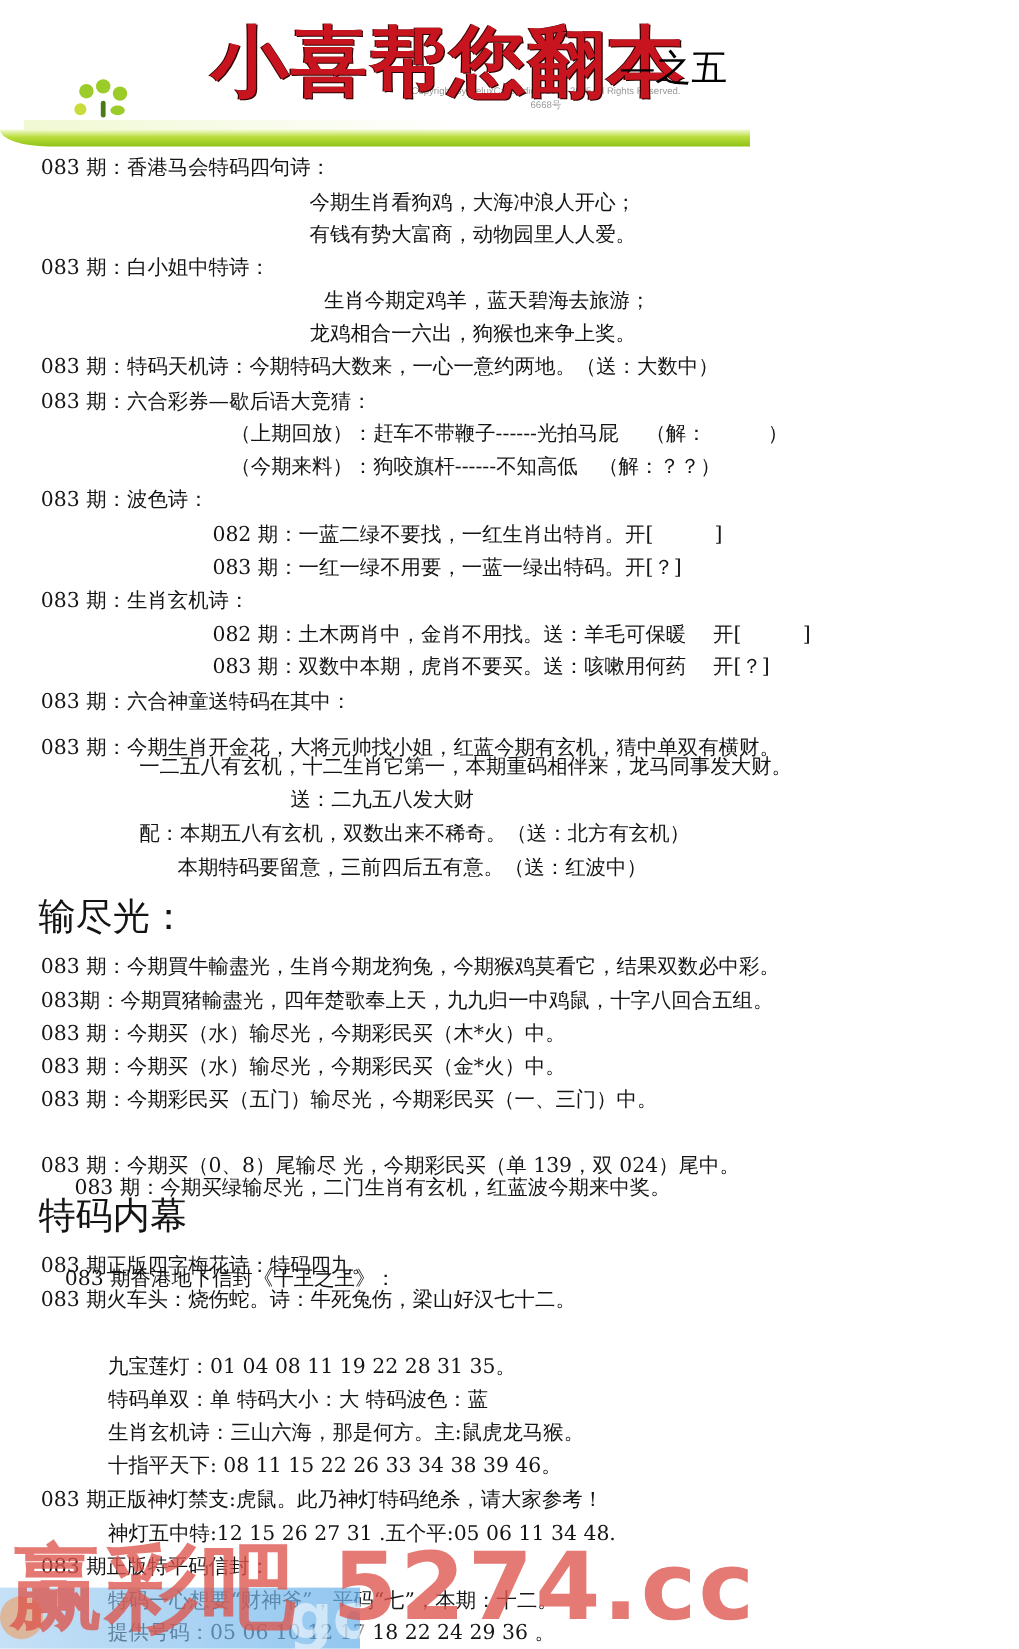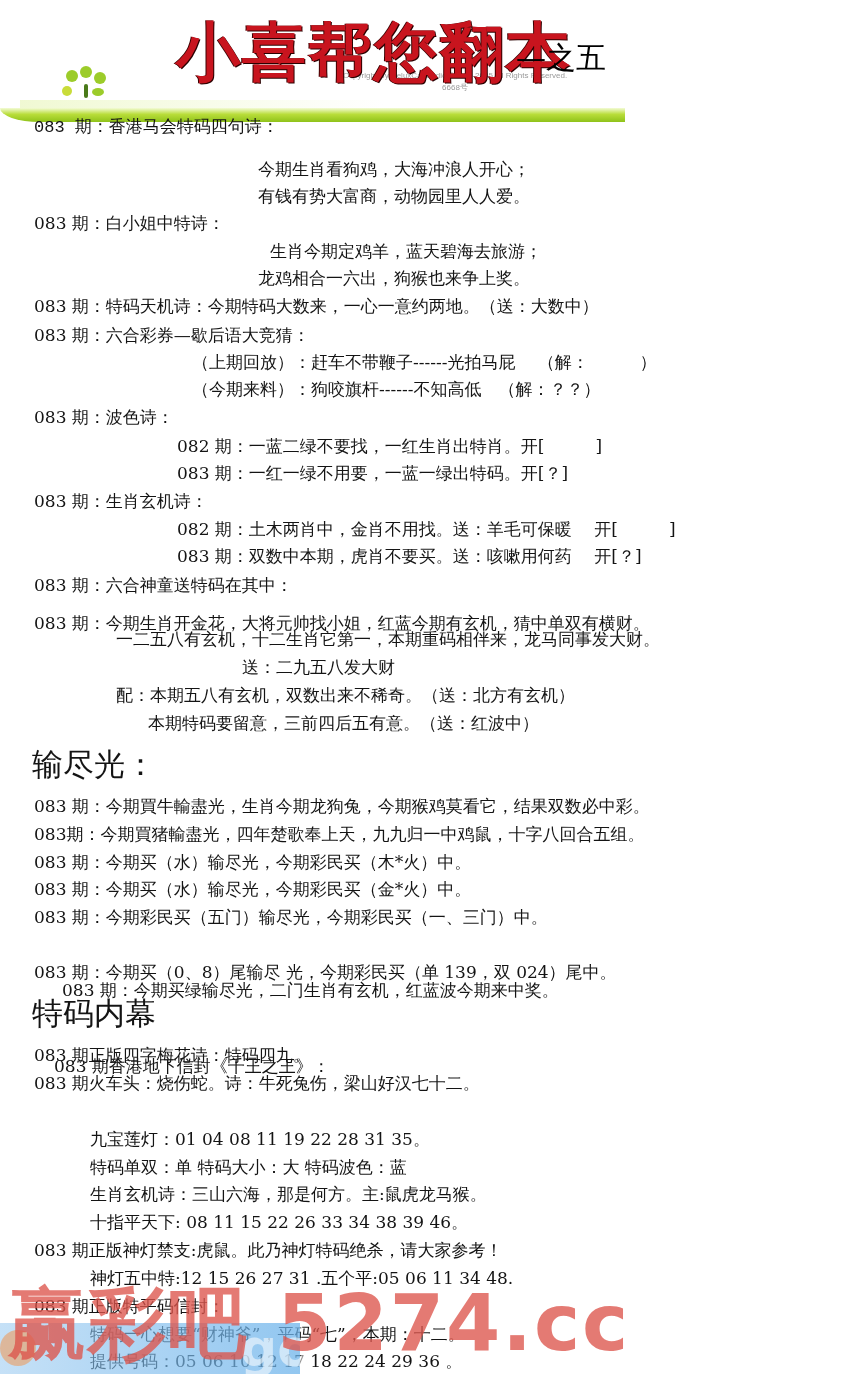--- a/index.html
+++ b/index.html
@@ -83,21 +83,21 @@
     <div>Copyright By DeluxCa Studio ©2000-2005 All Rights Reserved.</div>
     <div>6668号</div>
   </div>
   <div class="green-band-top"></div>
   <div class="green-band"></div>
   <div class="title">小喜帮您翻本</div>
   <div class="subtitle">—之五</div>
 </div>
 
 <div class="content">
-  <div class="line" style="left:34px;top:116px;font-family:Liberation Mono, monospace;">083 期：香港马会特码四句诗：</div>
+  <div class="line" style="left:34px;top:128px;">083 期：香港马会特码四句诗：</div>
   <div class="line" style="left:258px;top:157px;">今期生肖看狗鸡，大海冲浪人开心；</div>
   <div class="line" style="left:258px;top:184px;">有钱有势大富商，动物园里人人爱。</div>
 
   <div class="line" style="left:34px;top:211px;">083 期：白小姐中特诗：</div>
   <div class="line" style="left:258px;top:239px;margin-left:12px;">生肖今期定鸡羊，蓝天碧海去旅游；</div>
   <div class="line" style="left:258px;top:266px;">龙鸡相合一六出，狗猴也来争上奖。</div>
 
   <div class="line" style="left:34px;top:294px;">083 期：特码天机诗：今期特码大数来，一心一意约两地。（送：大数中）</div>
 
   <div class="line" style="left:34px;top:323px;">083 期：六合彩券—歇后语大竞猜：</div>

